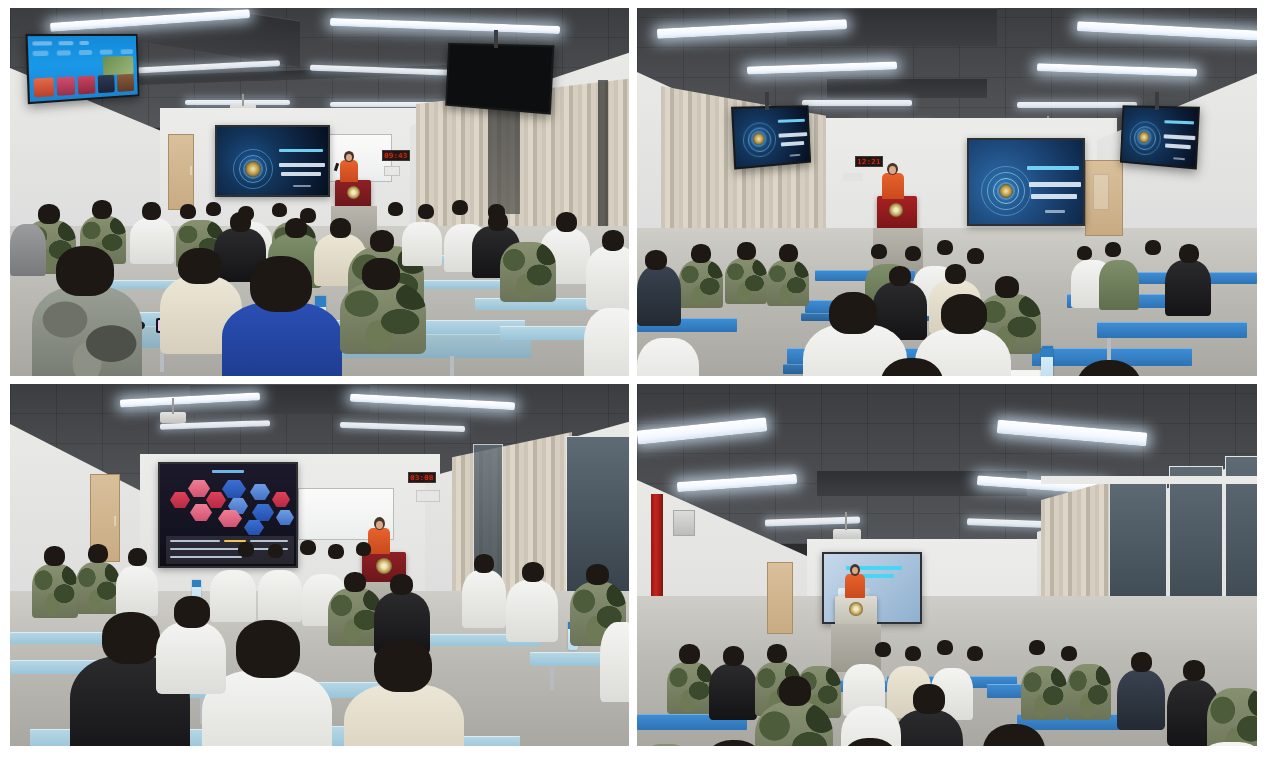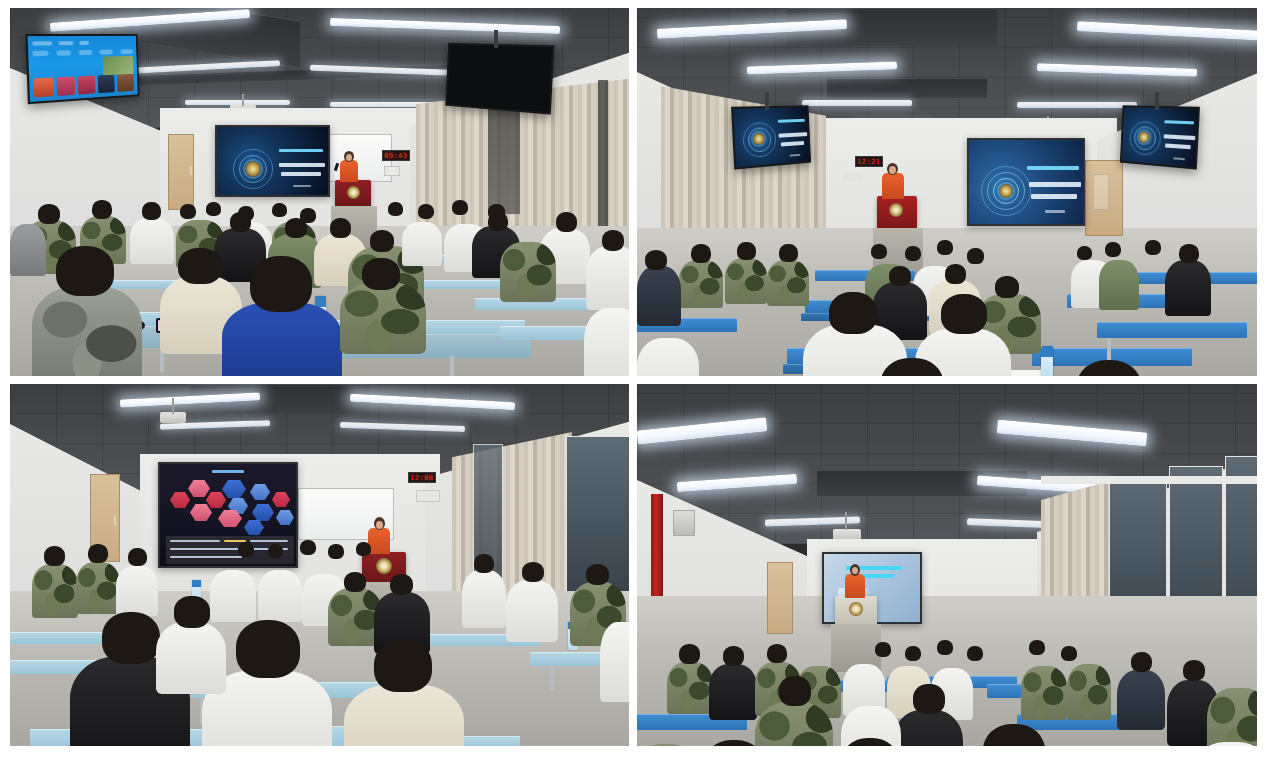--- a/index.html
+++ b/index.html
@@ -579,21 +579,21 @@
     <div class="wall" style="left:415px;top:34px;width:218px;height:250px;clip-path:polygon(0 24%,100% 0,100% 100%,0 100%);"></div>
     <div class="curtain" style="left:442px;top:48px;width:120px;height:210px;clip-path:polygon(0 12%,100% 0,100% 100%,0 100%);"></div>
     <div class="window-dark" style="left:556px;top:52px;width:76px;height:190px;"></div>
     <div class="window-dark" style="left:463px;top:60px;width:30px;height:150px;opacity:.8;"></div>
     <div class="floor" style="height:155px;"></div>
 
     <div class="door" style="left:80px;top:90px;width:30px;height:88px;"></div>
     <div class="door-strip" style="left:104px;top:132px;width:2px;height:10px;"></div>
 
     <div class="led-clock" style="left:398px;top:88px;width:28px;height:11px;">
-      <span style="font-size:7px;">12:08</span>
+      <span style="font-size:7px;">03:08</span>
     </div>
     <div class="whiteboard" style="left:288px;top:104px;width:96px;height:52px;"></div>
     <div style="position:absolute;left:406px;top:106px;width:24px;height:12px;background:#e6e6e4;border:1px solid #c8c8c6;"></div>
 
     <div class="screen-frame" style="left:148px;top:78px;width:140px;height:106px;background:#13121c;">
       <div style="position:absolute;inset:0;background:linear-gradient(#1c1a2a,#131220 70%,#0e0d17);"></div>
       <div class="slide-line cy" style="left:52px;top:6px;width:32px;height:3px;background:rgba(120,200,255,.9);"></div>
 
       <div class="hexnode hx-red" style="left:10px;top:28px;width:20px;height:16px;"></div>
       <div class="hexnode hx-pink" style="left:28px;top:16px;width:22px;height:17px;"></div>

